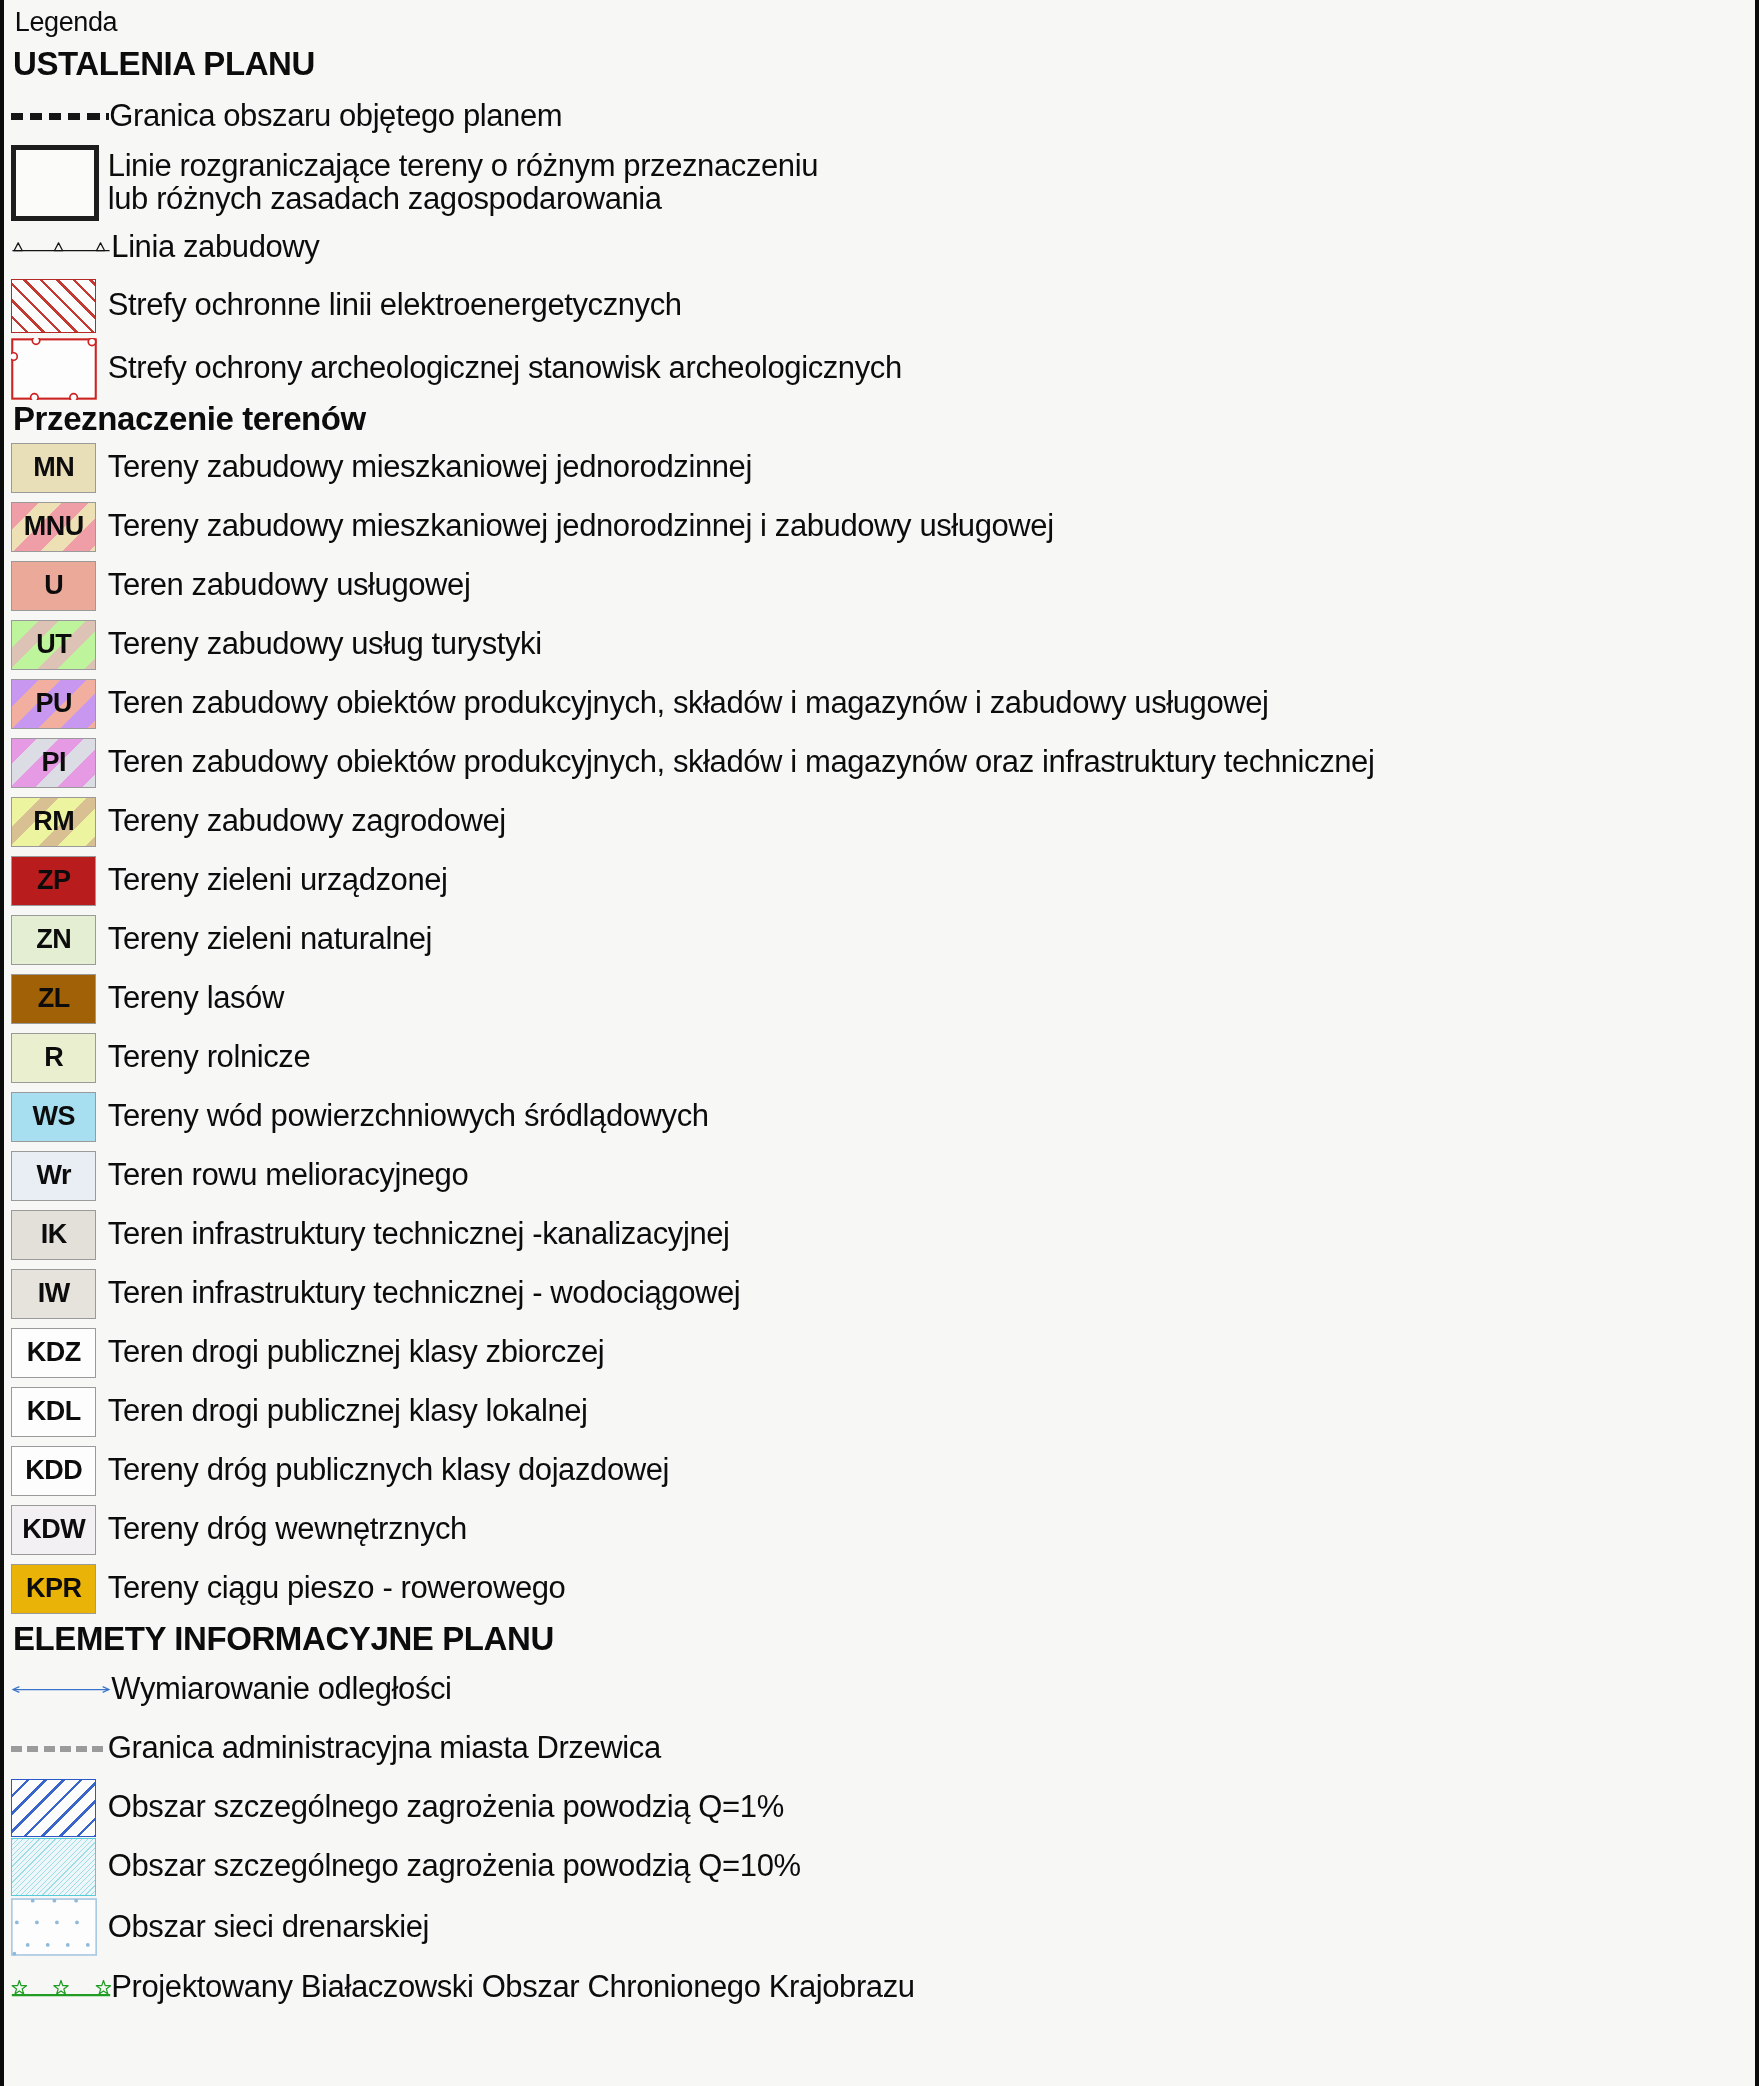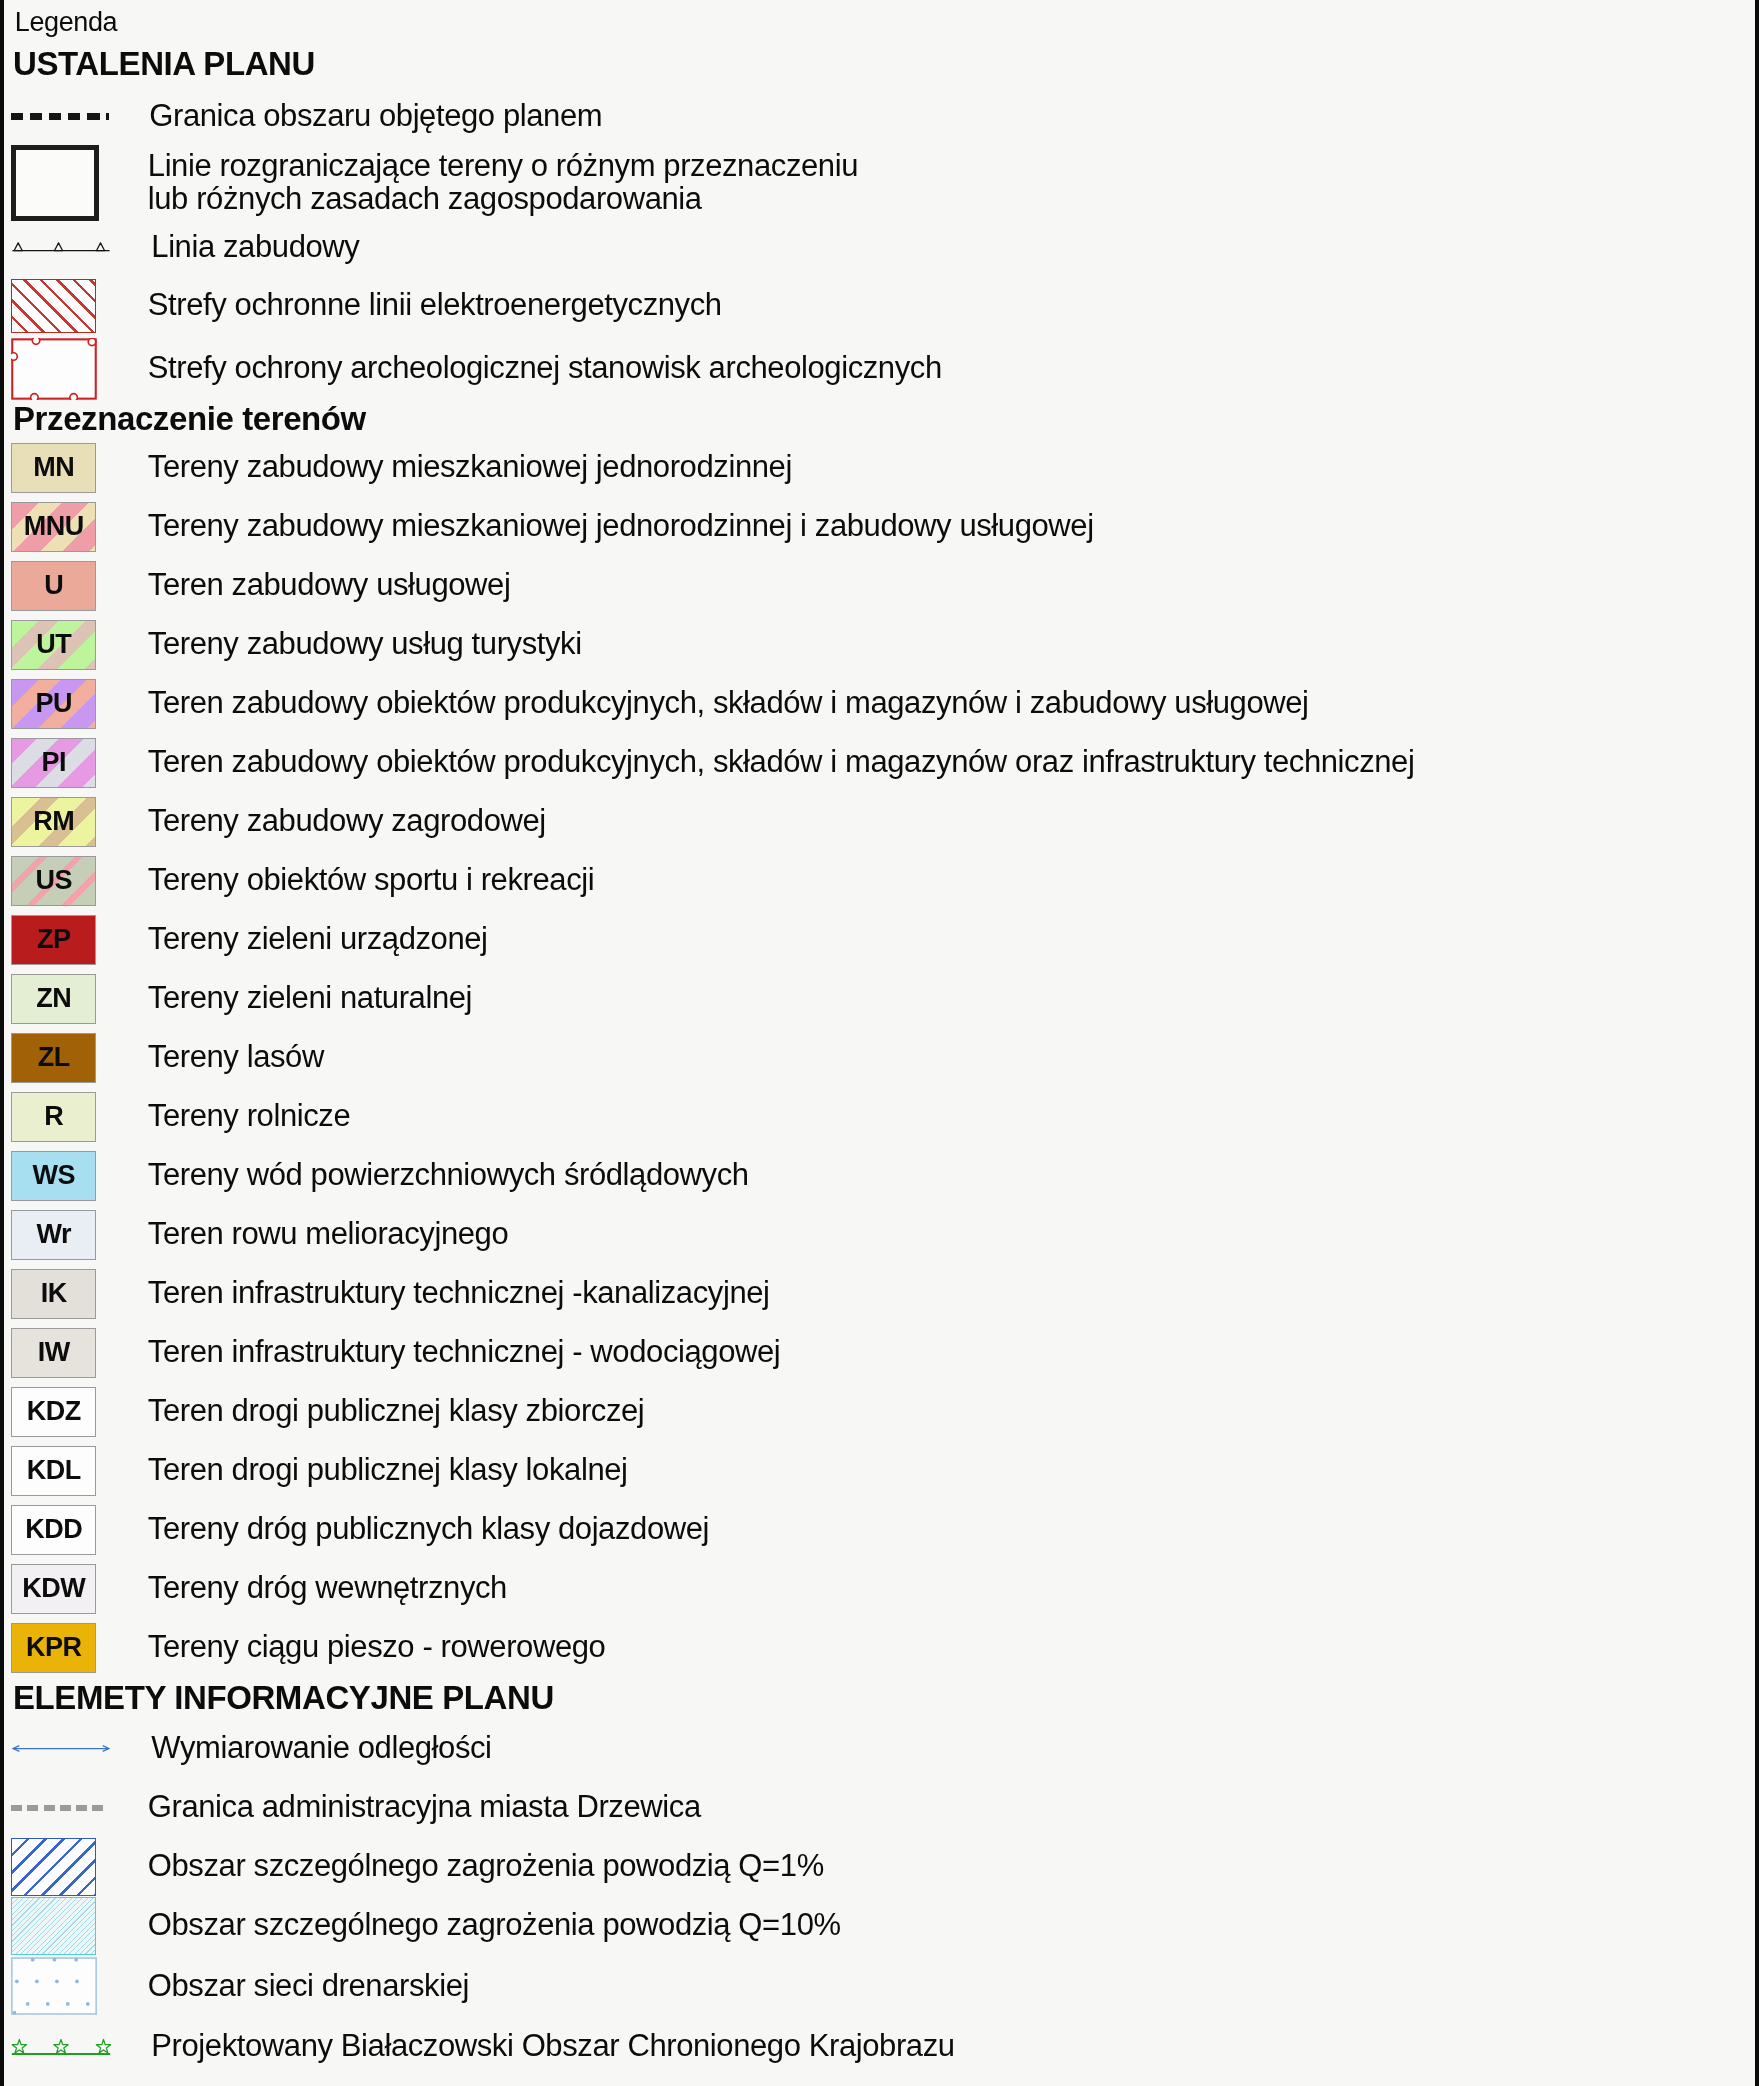--- a/index.html
+++ b/index.html
@@ -13,21 +13,21 @@
   }
   .border-left{position:absolute;left:0;top:0;width:3.8px;height:2320px;background:#0b0b0b;}
   .border-right{position:absolute;right:0;top:0;width:4.2px;height:2320px;background:#0b0b0b;}
 
   .content{position:absolute;left:3.8px;top:0;width:1751px;padding-top:4.2px;}
 
   .legend-title{height:37px;display:flex;align-items:center;padding-left:11px;font-size:27px;letter-spacing:-0.4px;}
   .section-heading{display:flex;align-items:center;padding-left:9.2px;font-weight:bold;font-size:33px;letter-spacing:-0.4px;text-align:right;}
   .h110{height:46px}.h100{height:42px}.h92{height:38px}
 
-  .row{display:flex;align-items:center;gap:40px;}
+  .row{display:flex;align-items:center;}
   .r140{height:58px}.r180{height:75px}.r130{height:54px}.r150{height:63px}
   .r142{height:59px}.r148{height:62px}
   .icon-col{flex:0 0 104px;display:flex;align-items:center;padding-left:7.5px;box-sizing:border-box;}
   .label{font-size:31px;letter-spacing:-0.4px;white-space:nowrap;line-height:1.05;}
   .two-line div{white-space:nowrap;}
 
   
   .swatch{
     width:83px;height:48px;border:1.3px solid #9a9a9a;
     display:flex;align-items:center;justify-content:center;
@@ -183,28 +183,20 @@
     <div class="row r142">
       <div class="icon-col">
           <div class="swatch sw-rm">
             <span>RM</span>
           </div>
         </div>
       <div class="label">Tereny zabudowy zagrodowej</div>
     </div>
     <div class="row r142">
       <div class="icon-col">
-          <div class="swatch sw-us">
-            <span>US</span>
-          </div>
-        </div>
-      <div class="label">Tereny obiektów sportu i rekreacji</div>
-    </div>
-    <div class="row r142">
-      <div class="icon-col">
           <div class="swatch sw-zp">
             <span>ZP</span>
           </div>
         </div>
       <div class="label">Tereny zieleni urządzonej</div>
     </div>
     <div class="row r142">
       <div class="icon-col">
           <div class="swatch sw-zn">
             <span>ZN</span>

